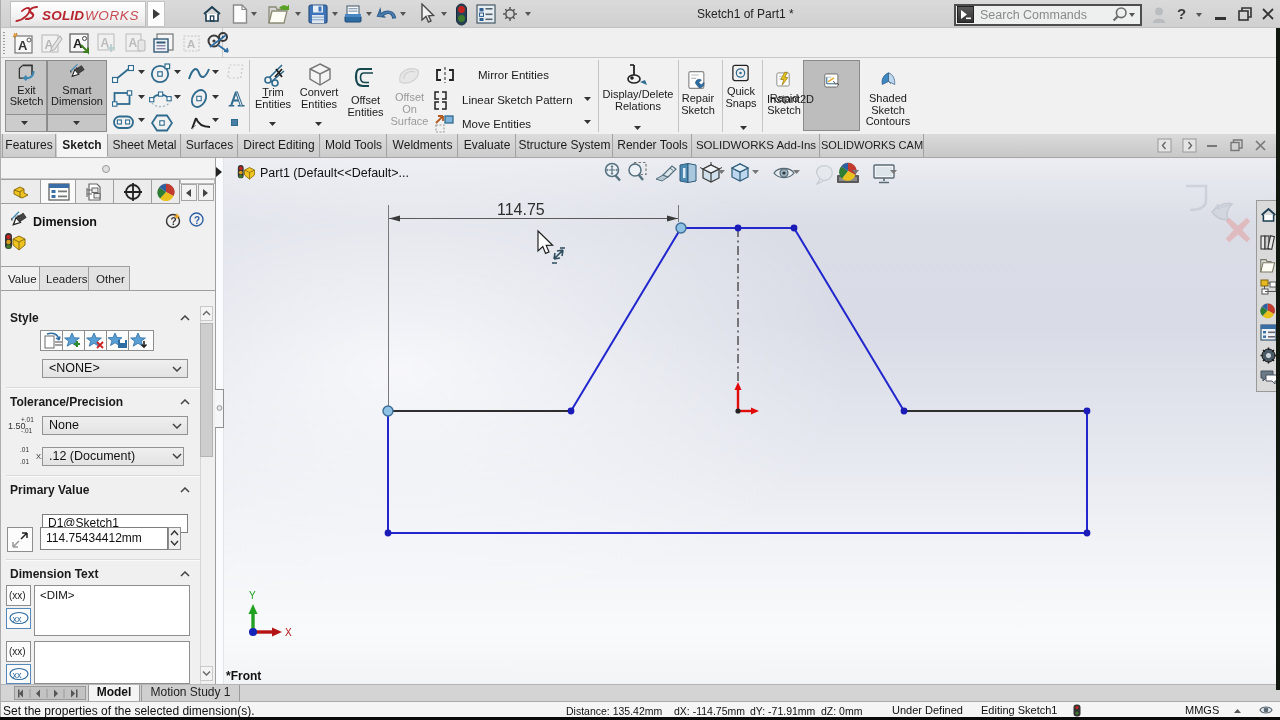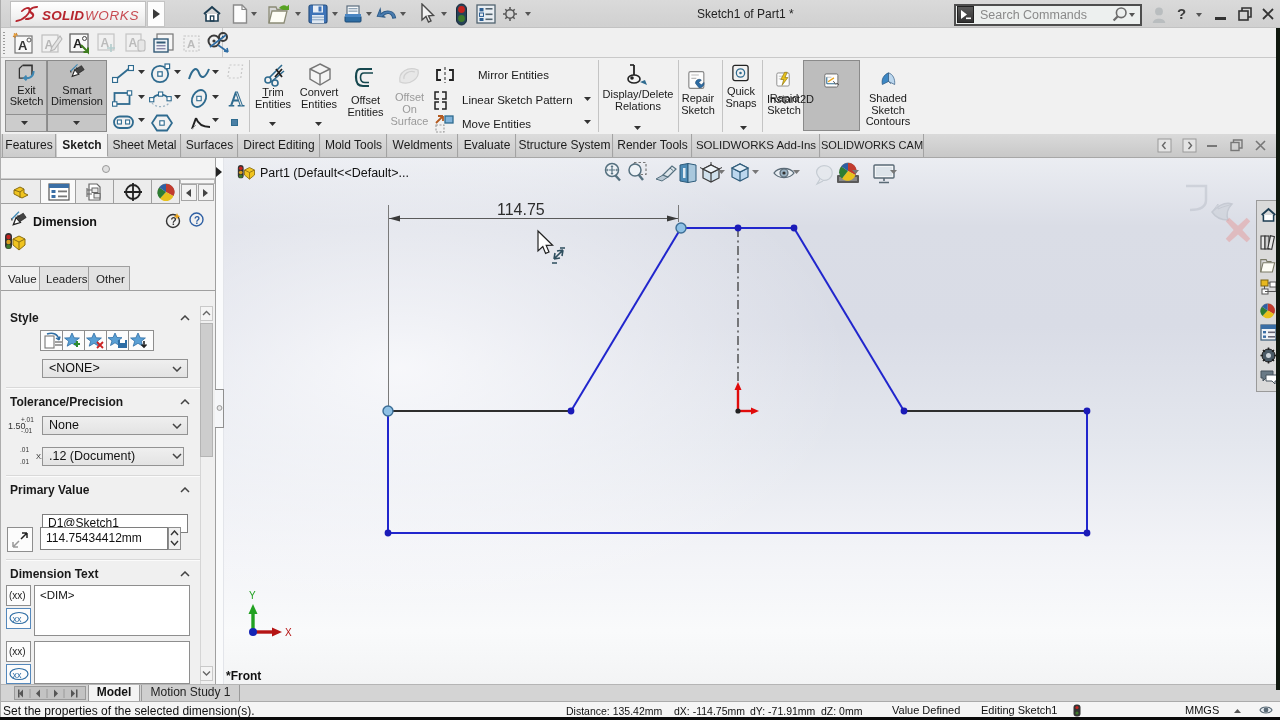--- a/index.html
+++ b/index.html
@@ -902,21 +902,21 @@
   </svg>
   <div class="abs" style="left:88px;top:0px;width:52px;height:17px;background:#f4f4f4;border:1px solid #9a9a9a;border-top:none;font-size:12px;font-weight:bold;color:#111;text-align:center;line-height:15px;">Model</div>
   <div class="abs" style="left:141px;top:0px;width:99px;height:17px;background:#cfcfcf;border:1px solid #9a9a9a;border-top:none;font-size:12px;color:#222;text-align:center;line-height:15px;">Motion Study 1</div>
 </div>
 <div class="abs" id="statusbar">
   <div class="txt" style="left:3px;top:2px;font-size:12px;">Set the properties of the selected dimension(s).</div>
   <div class="txt" style="left:566px;top:3px;font-size:10.5px;">Distance: 135.42mm</div>
   <div class="txt" style="left:674px;top:3px;font-size:10.5px;">dX: -114.75mm</div>
   <div class="txt" style="left:750px;top:3px;font-size:10.5px;">dY: -71.91mm</div>
   <div class="txt" style="left:821px;top:3px;font-size:10.5px;">dZ: 0mm</div>
-  <div class="txt" style="left:892px;top:2px;">Value Defined</div>
+  <div class="txt" style="left:892px;top:2px;">Under Defined</div>
   <div class="txt" style="left:981px;top:2px;">Editing Sketch1</div>
   <svg class="abs" style="left:1073px;top:2px" width="8" height="13" viewBox="0 0 8 13">
     <rect x="0.5" y="0.5" width="7" height="12" rx="3" fill="#333"></rect>
     <circle cx="4" cy="3.5" r="1.6" fill="#c5231f"></circle>
     <circle cx="4" cy="9" r="1.6" fill="#3f7a2a"></circle>
   </svg>
   <div class="txt" style="left:1185px;top:2px;">MMGS</div>
   <svg class="abs" style="left:1233px;top:6px" width="9" height="6">
       <path d="M1 5 L4.5 1 L8 5 Z" fill="#555"></path>
     </svg>

